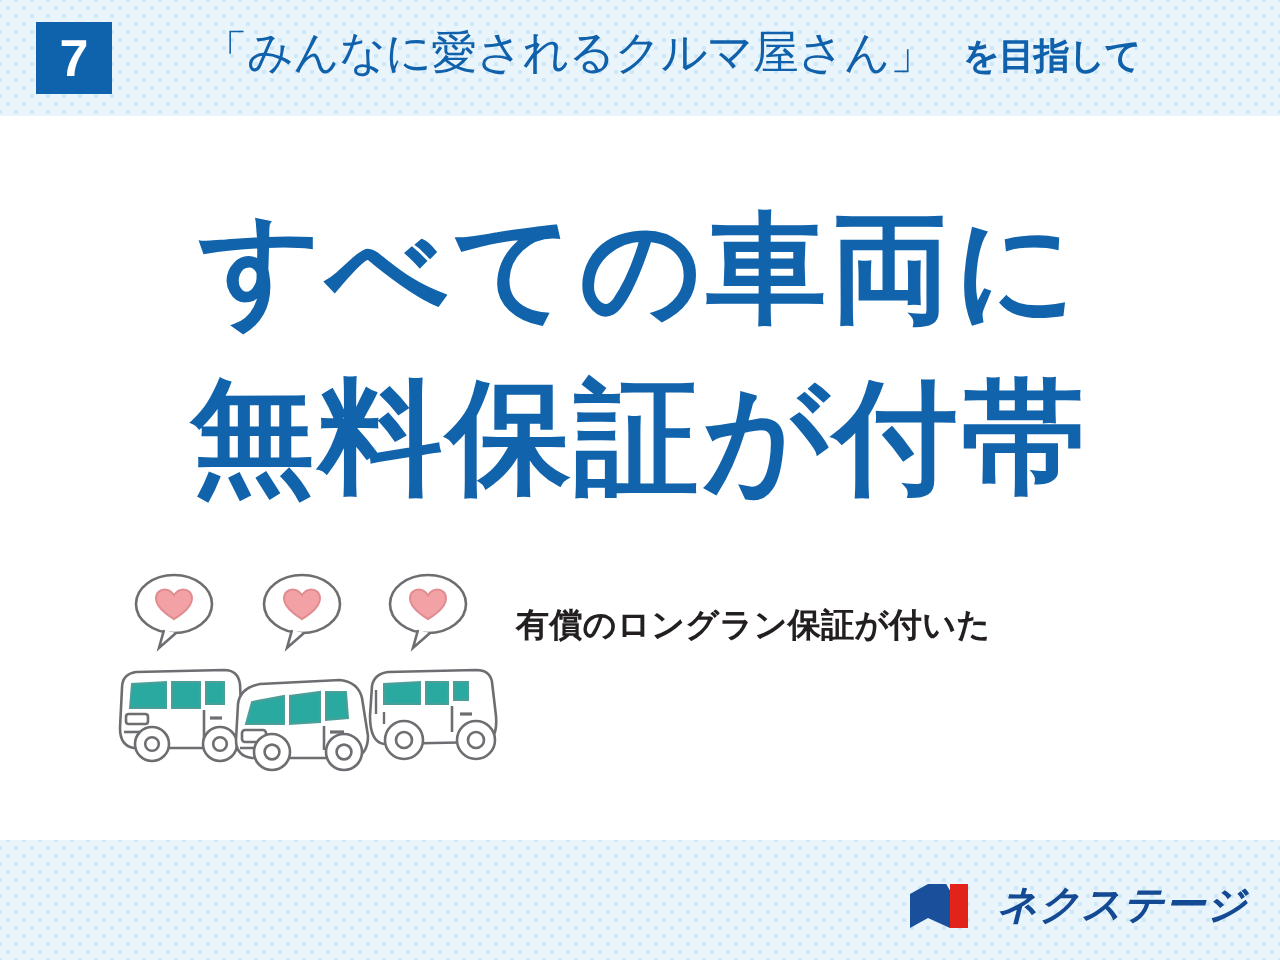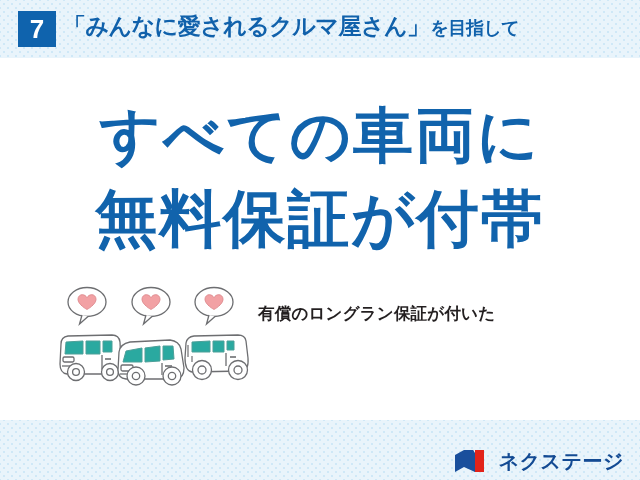--- a/index.html
+++ b/index.html
@@ -30,24 +30,24 @@
   #badge-num{
     color:#ffffff;font-size:26px;font-weight:bold;line-height:1;
     font-family:"Liberation Sans",sans-serif;letter-spacing:0;
   }
   #header-title{
     position:absolute;left:63px;top:11px;height:36px;
     display:flex;align-items:baseline;
     color:#1061ab;white-space:nowrap;
   }
   #header-title .main{
-    font-size:23px;font-weight:bold;letter-spacing:-0.5px;
+    font-size:23px;font-weight:normal;letter-spacing:-0.5px;margin-left:38px;
   }
   #header-title .tail{
-    font-size:18px;font-weight:bold;letter-spacing:-0.5px;margin-left:1px;
+    font-size:18px;font-weight:bold;letter-spacing:-0.5px;margin-left:14px;
   }
   
   #panel{
     position:absolute;left:0;top:58px;width:640px;height:362px;
     background:#ffffff;
   }
   
   .headline{
     position:absolute;left:0;width:640px;text-align:center;
     color:#1163ac;font-weight:bold;
@@ -73,22 +73,22 @@
   }
   #body-copy .l3{
     font-size:14px;font-weight:bold;line-height:1.62;
     letter-spacing:0.2px;white-space:nowrap;margin-top:1px;
   }
   
   #footer{
     position:absolute;left:0;top:420px;width:640px;height:60px;
   }
   #logo{
-    position:absolute;right:16px;top:28px;height:30px;
-    display:flex;align-items:flex-start;
+    position:absolute;right:16px;top:16px;height:30px;
+    display:flex;align-items:flex-end;font-style:italic;
   }
   #logo-mark{width:40px;height:26px;margin-right:6px;}
   #logo-text{
     font-size:20px;font-weight:bold;color:#134a93;letter-spacing:0.5px;
     font-family:"DejaVu Sans","Liberation Sans",sans-serif;
   }
 </style>
 </head>
 <body>
 

